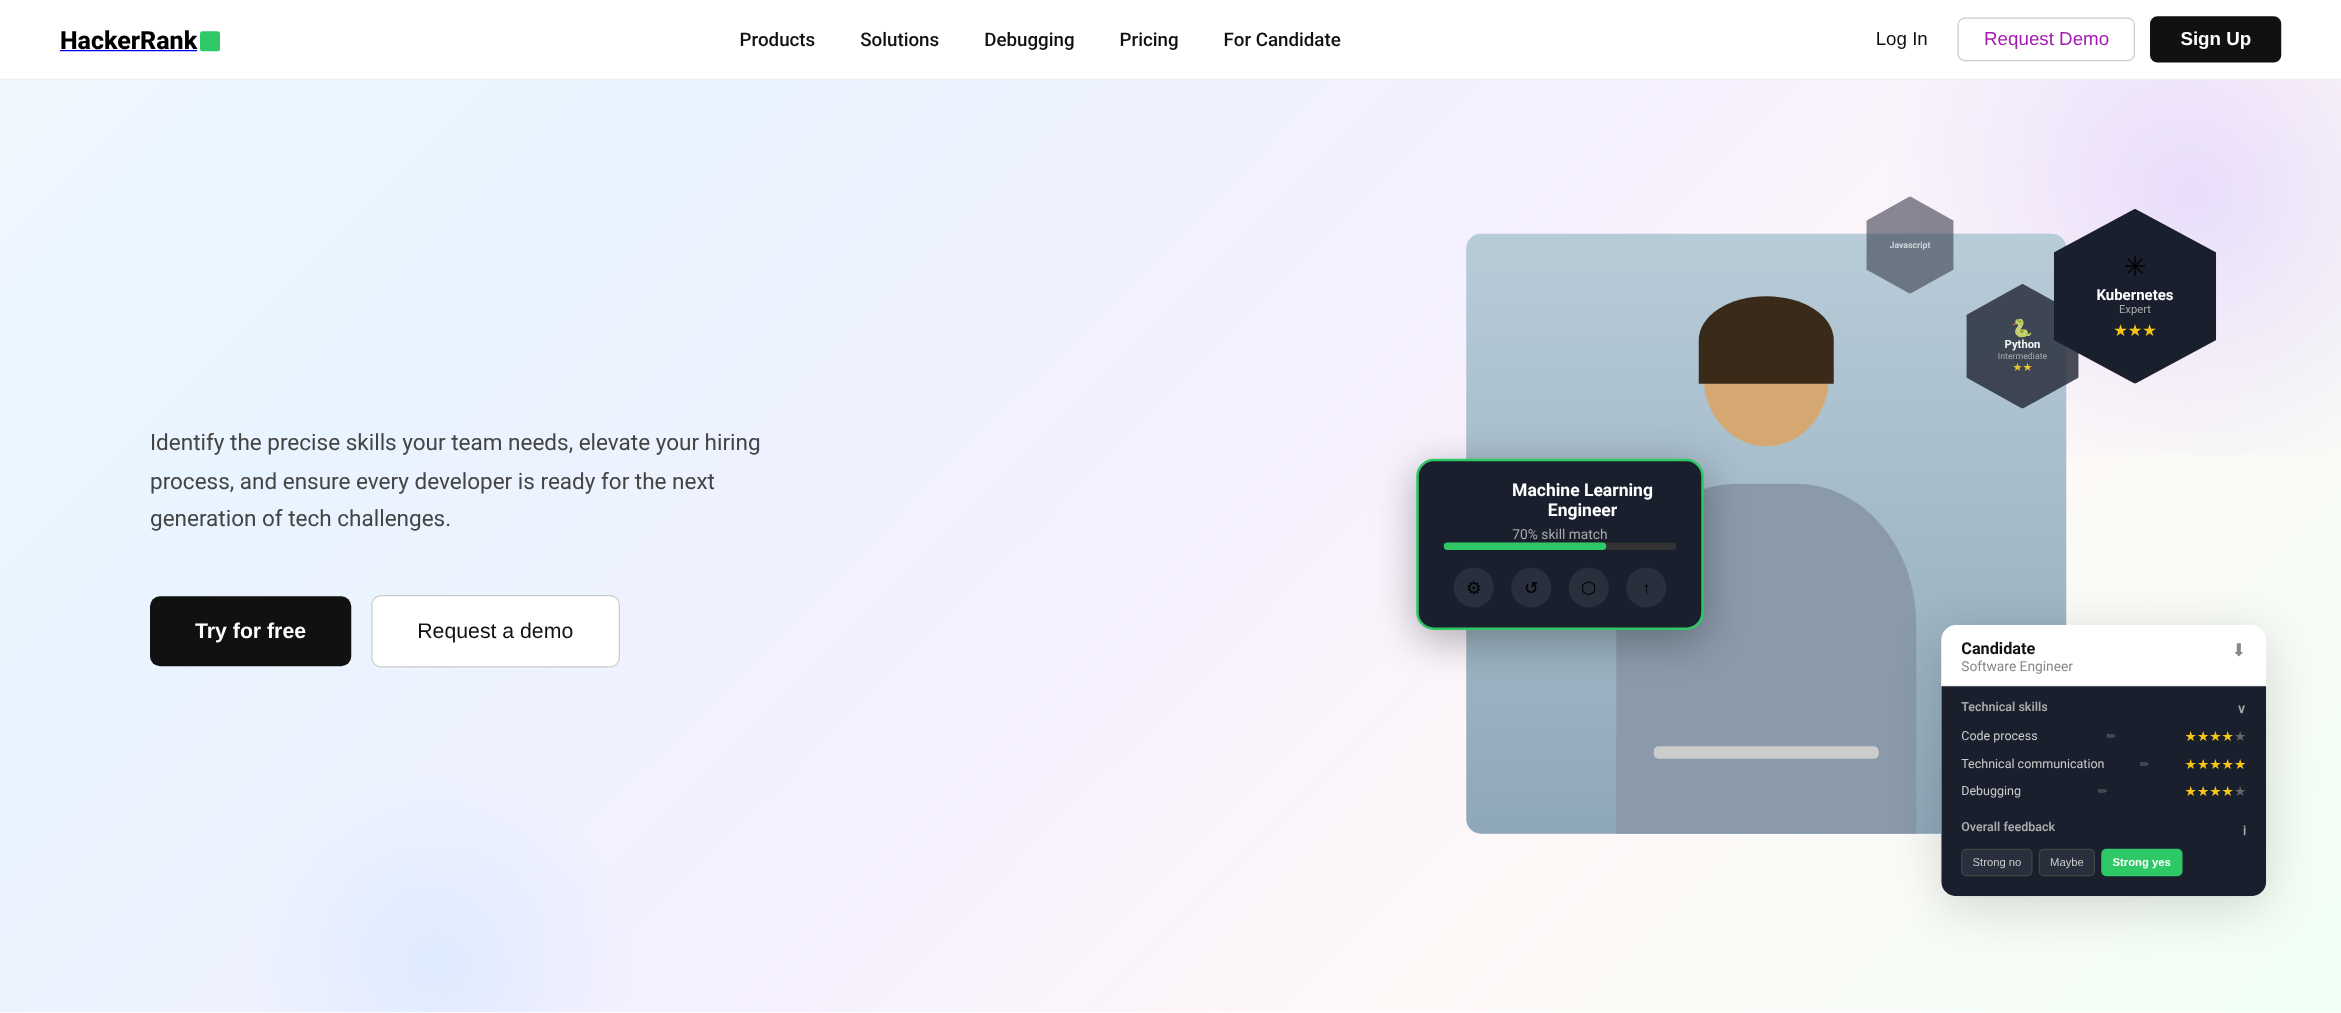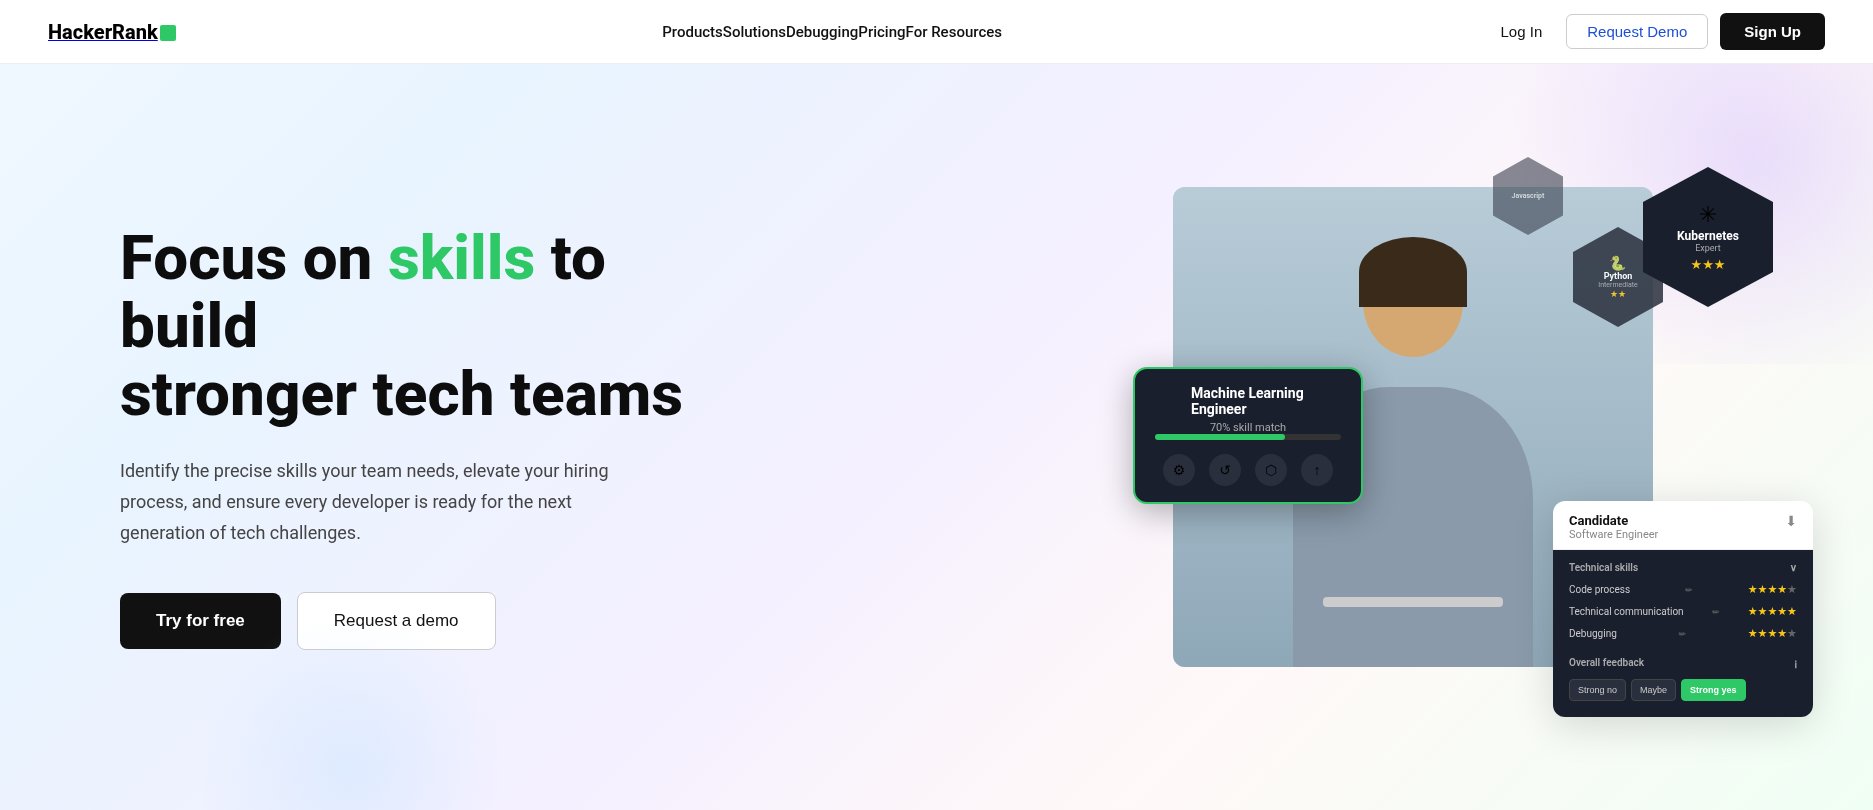--- a/index.html
+++ b/index.html
@@ -4,25 +4,25 @@
   <style>
     * { margin: 0; padding: 0; box-sizing: border-box; }
     body { font-family: -apple-system, BlinkMacSystemFont, 'Segoe UI', Roboto, sans-serif; background: #fff; overflow-x: hidden; }
 
     
     nav {
       display: flex; align-items: center; justify-content: space-between;
       padding: 0 48px; height: 64px; background: #fff;
       border-bottom: 1px solid #eee; position: relative; z-index: 10;
     }
-    .nav-links { display: flex; align-items: flex-start; }
+    .nav-links { display: flex; align-items: flex-start; gap: 36px; }
     .nav-link { font-size: 15px; color: #111; text-decoration: none; font-weight: 500; cursor: pointer; }
     .nav-actions { display: flex; align-items: center; gap: 12px; }
     .btn-login { font-size: 15px; color: #111; background: none; border: none; cursor: pointer; font-weight: 500; padding: 8px 12px; }
-    .btn-demo { font-size: 15px; color: #1d4ed8; background: #fff; border: 1.5px solid #ccc; border-radius: 6px; cursor: pointer; font-weight: 500; padding: 8px 20px; }
+    .btn-demo { font-size: 15px; color: #a21caf; background: #fff; border: 1.5px solid #ccc; border-radius: 6px; cursor: pointer; font-weight: 500; padding: 8px 20px; }
     .btn-signup { font-size: 15px; color: #fff; background: #111; border: none; border-radius: 6px; cursor: pointer; font-weight: 600; padding: 10px 24px; }
 
     
     .hero {
       display: flex; align-items: center; justify-content: space-between;
       min-height: 746px;
       background: linear-gradient(135deg, #f0f8ff 0%, #e8f4ff 20%, #f5f0ff 50%, #fff8f8 70%, #f0fff4 100%);
       padding: 60px 80px 60px 120px;
       overflow: hidden;
       position: relative;
@@ -51,21 +51,21 @@
     }
 
     
     .ml-card {
       position: absolute; top: 220px; left: 0;
       background: #1a1f2e; border-radius: 14px;
       padding: 16px 20px; width: 230px;
       border: 2px solid #2ec866;
       box-shadow: 0 8px 32px rgba(0,0,0,0.3);
     }
-    .ml-card-title { color: #fff; font-weight: 700; font-size: 14px; text-align: left; margin-bottom: 4px; margin-left: 36px; }
+    .ml-card-title { color: #fff; font-weight: 700; font-size: 14px; text-align: center; margin-bottom: 4px; margin-left: 36px; }
     .ml-card-match { color: #aaa; font-size: 11px; text-align: center; margin-bottom: 0; }
     .ml-progress-bar { background: #333; height: 6px; border-radius: 3px; margin-bottom: 14px; }
     .ml-progress-fill { background: #2ec866; height: 100%; width: 70%; border-radius: 3px; }
     .ml-icons { display: flex; justify-content: center; gap: 14px; }
     .ml-icon-circle { width: 32px; height: 32px; border-radius: 50%; background: #2a2f3e; display: flex; align-items: center; justify-content: center; font-size: 14px; }
 
     
     .k8s-badge {
       position: absolute; top: 20px; right: 20px;
       background: #1a1f2e;
@@ -152,38 +152,35 @@
     <span style="font-weight:800;font-size:20px;color:#000;">
       HackerRank<span style="display:inline-block;width:16px;height:16px;background:#2ec866;margin-left:2px;vertical-align:middle;border-radius:2px;"></span>
     </span>
   </a>
 
   <div class="nav-links">
     <a class="nav-link">Products</a>
     <a class="nav-link">Solutions</a>
     <a class="nav-link">Debugging</a>
     <a class="nav-link">Pricing</a>
-    <a class="nav-link">For Resources</a>
+    <a class="nav-link">For Candidate</a>
   </div>
 
   <div class="nav-actions">
     <button class="btn-login">Log In</button>
     <button class="btn-demo">Request Demo</button>
     <button class="btn-signup">Sign Up</button>
   </div>
 </nav>
 
 <section class="hero">
   <div class="blob1"></div>
   <div class="blob2"></div>
 
   <div class="hero-left">
-    <h1 class="hero-title">
-      <span>Focus on </span><span class="highlight">skills</span><span> to build<br>stronger tech teams</span>
-    </h1>
     <p class="hero-subtitle">Identify the precise skills your team needs, elevate your hiring process, and ensure every developer is ready for the next generation of tech challenges.</p>
     <div class="hero-buttons">
       <button class="btn-try">Try for free</button>
       <button class="btn-request">Request a demo</button>
     </div>
   </div>
 
   <div class="hero-right">
 
     <div class="person-img">

